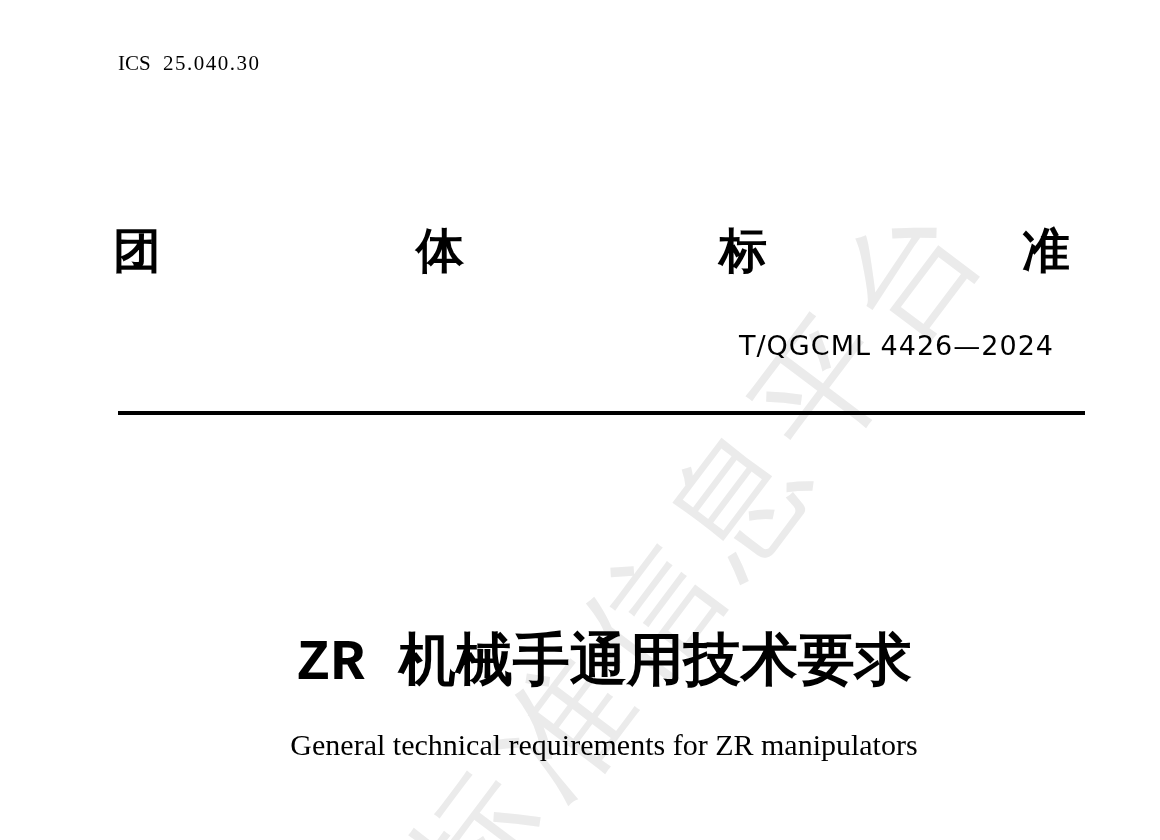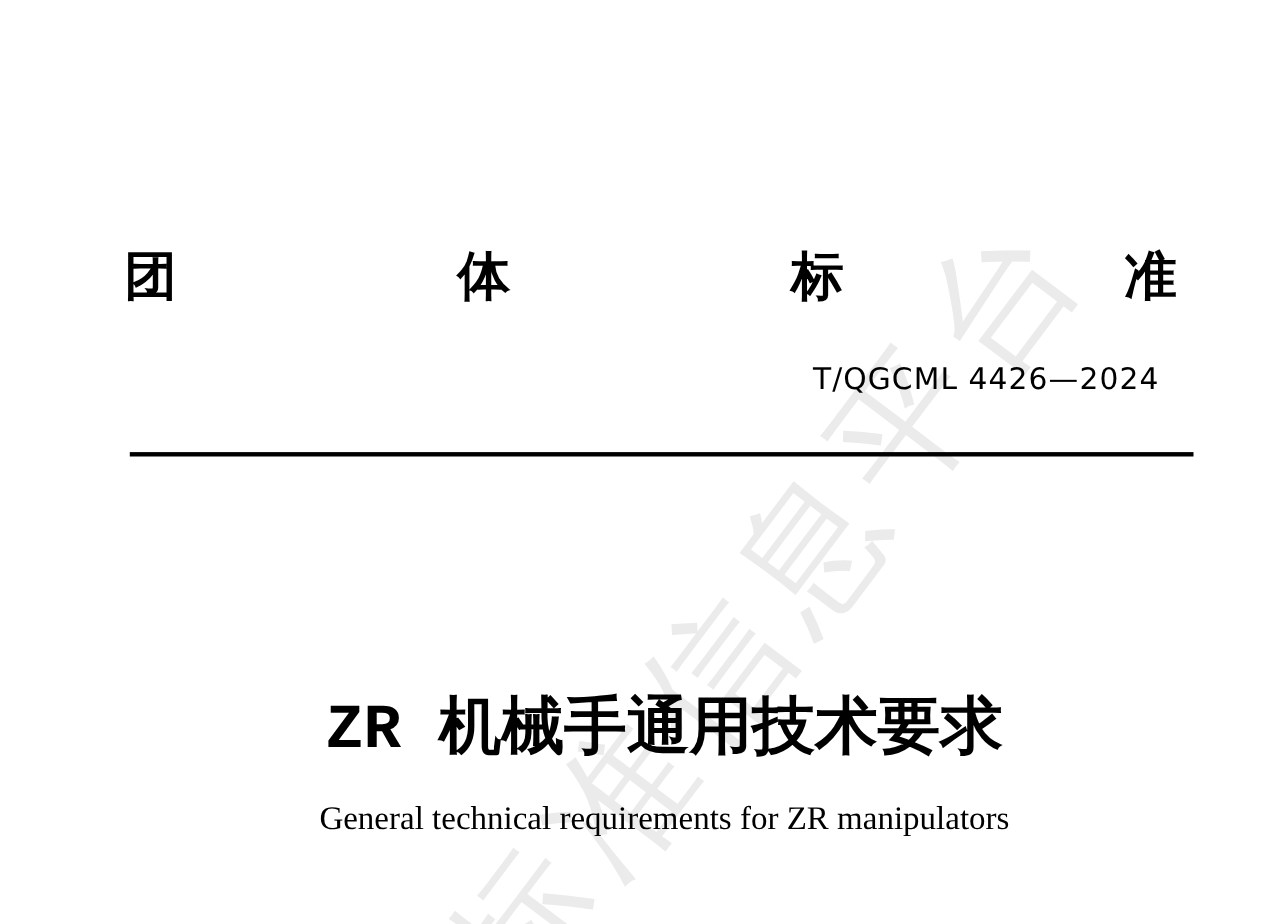--- a/index.html
+++ b/index.html
@@ -118,20 +118,23 @@
   }
 </style>
 </head>
 <body>
 
 <div class="page">
 
   <div class="watermark">全国团体标准信息平台</div>
 
   <div class="cls-block">
+    <div class="cls-row">
+      <span class="cls-label">ICS</span><span class="cls-value">25.040.30</span>
+    </div>
   </div>
 
   <div class="std-type">
     <span>团</span>
     <span>体</span>
     <span>标</span>
     <span>准</span>
   </div>
 
   <div class="std-number">T/QGCML 4426—2024</div>

